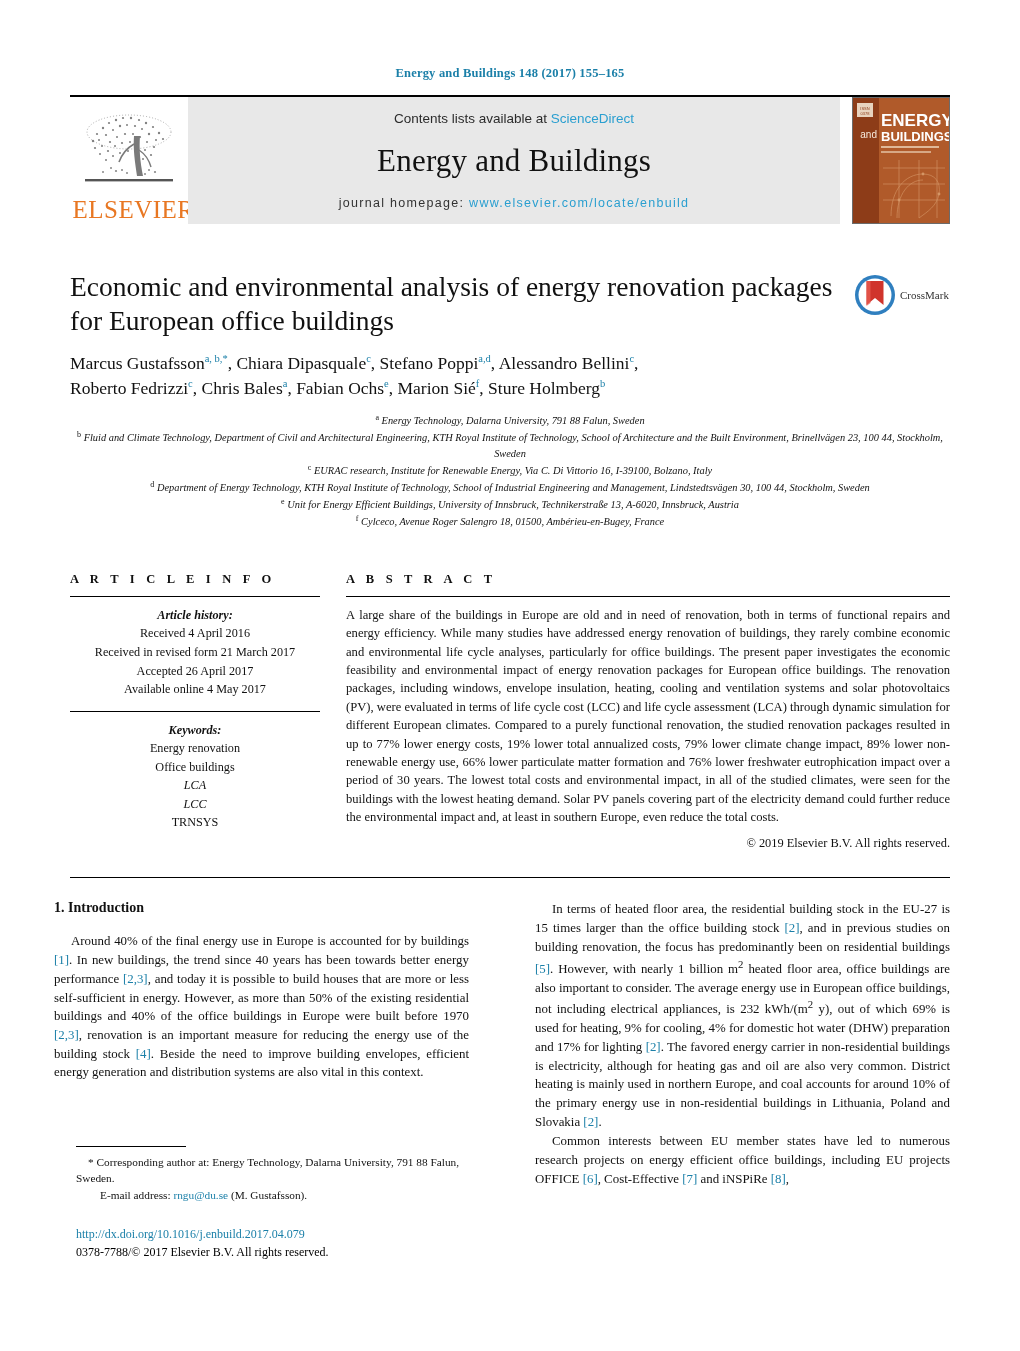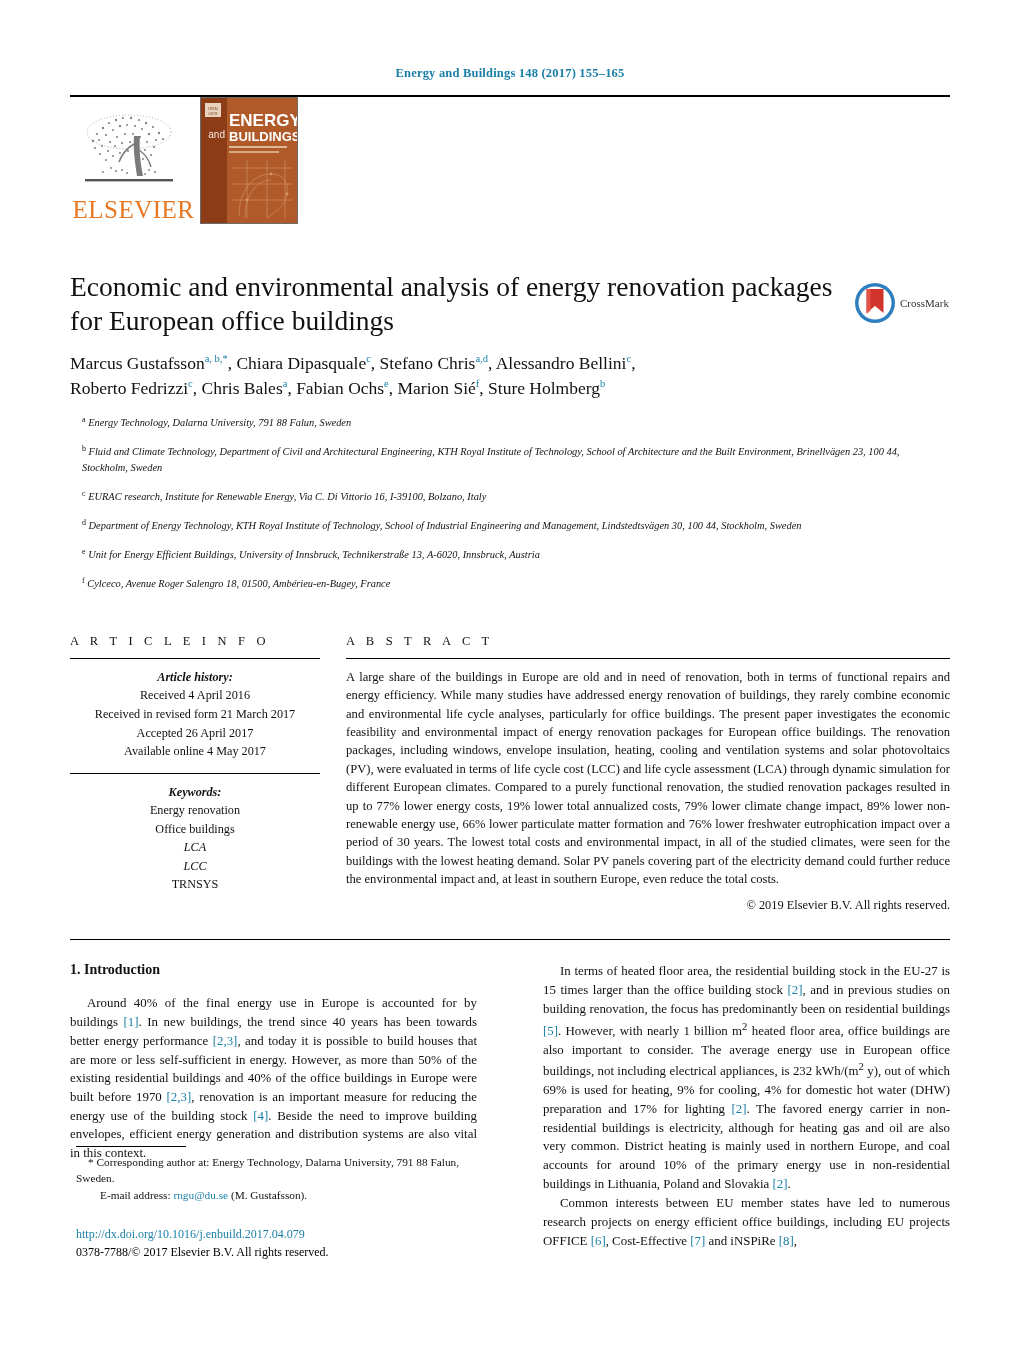--- a/index.html
+++ b/index.html
@@ -112,21 +112,21 @@
     font-size: 27.5px;
     line-height: 1.22;
     max-width: 770px;
     margin: 0;
     font-weight: normal;
     color: #111;
   }
   .crossmark {
     position: absolute;
     right: 0;
-    top: 10px;
+    top: 2px;
     width: 96px;
     height: 46px;
     display: flex;
     align-items: center;
   }
   .crossmark-label {
     font-family: "Liberation Serif", serif;
     font-size: 11px;
     color: #333;
     margin-left: 4px;
@@ -148,40 +148,40 @@
 
   .affiliations {
     margin-top: 10px;
     font-family: "Liberation Serif", serif;
     font-style: italic;
     font-size: 10.4px;
     line-height: 1.5;
     max-width: 880px;
     color: #111;
   }
-  .affiliations .aff-line { margin: 12px; }
+  .affiliations .aff-line { margin: 0; text-align: center; }
   .affiliations sup {
     font-style: normal;
     font-size: 8px;
     vertical-align: super;
   }
 
   
   .info-abstract {
     margin: 42px 70px 0 70px;
     display: flex;
     gap: 26px;
     border-top: 0;
   }
   .col-info { width: 250px; flex: 0 0 250px; }
   .col-abstract { flex: 1 1 auto; }
 
   .sec-label {
     font-family: "Liberation Serif", serif;
-    font-weight: normal;
+    font-weight: bold;
     font-size: 12.5px;
     letter-spacing: 4.2px;
     color: #111;
   }
   .rule { border-top: 1px solid #000; margin: 9px 0 9px 0; }
   .rule-thin { border-top: 1px solid #000; margin: 12px 0 9px 0; }
 
   .info-text {
     font-family: "Liberation Serif", serif;
     font-size: 12.2px;
@@ -206,21 +206,21 @@
     color: #111;
   }
 
   .big-rule {
     margin: 26px 70px 0 70px;
     border-top: 1px solid #000;
   }
 
   
   .body-cols {
-    margin: 22px 70px 0 70px;
+    margin: 22px 70px 0 54px;
     display: flex;
     gap: 66px;
   }
   .body-col { flex: 1 1 0; min-width: 0; }
   .sec-heading {
     font-family: "Liberation Serif", serif;
     font-weight: bold;
     font-size: 14px;
     margin: 0 0 16px 0;
     color: #111;
@@ -335,20 +335,29 @@
               <circle cx="26" cy="62" r="1"></circle>
             <circle cx="50" cy="63" r="1"></circle>
               <circle cx="68" cy="64" r="1"></circle>
           </g>
           <rect x="8" y="69" width="88" height="2.4" fill="#555"></rect>
         </g>
       </svg>
       <div class="elsevier-word">ELSEVIER</div>
     </div>
 
+    <div class="masthead-center">
+      <div class="contents-line">
+        <span>Contents lists available at </span><span class="sd">ScienceDirect</span>
+      </div>
+      <div class="journal-title">Energy and Buildings</div>
+      <div class="homepage-line">
+        <span>journal homepage: </span><span class="url">www.elsevier.com/locate/enbuild</span>
+      </div>
+    </div>
 
     <div class="cover-thumb">
       <svg width="96" height="125" viewBox="0 0 96 125">
         <rect x="0" y="0" width="96" height="125" fill="#b05a2a"></rect>
         <rect x="0" y="0" width="26" height="125" fill="#8d3c18"></rect>
         <rect x="4" y="5" width="16" height="14" fill="#f2e3d0" opacity="0.9"></rect>
         <text x="12" y="12" font-family="Liberation Sans, sans-serif" font-size="4" fill="#8d3c18" text-anchor="middle">ISSN</text>
         <text x="12" y="17" font-family="Liberation Sans, sans-serif" font-size="4" fill="#8d3c18" text-anchor="middle">0378</text>
         <text x="24" y="40" font-family="Liberation Sans, sans-serif" font-size="10" fill="#f6eadd" text-anchor="end">and</text>
         <text x="28" y="28" font-family="Liberation Sans, sans-serif" font-size="17" font-weight="bold" fill="#ffffff">ENERGY</text>
@@ -377,21 +386,21 @@
         <circle cx="21" cy="21" r="16.5" fill="#ffffff"></circle>
         <path d="M12.5 7 h17 v24 l-8.5 -7 l-8.5 7 Z" fill="#d0342c"></path>
         <path d="M12.5 7 h4 v22 l-4 3 Z" fill="#e85c50" opacity="0.75"></path>
       </svg>
       <span class="crossmark-label">CrossMark</span>
     </div>
 
     <h1 class="paper-title">Economic and environmental analysis of energy renovation packages for European office buildings</h1>
 
     <div class="authors">
-      <span>Marcus Gustafsson</span><sup class="aff-mark">a, b,</sup><sup class="aff-mark">*</sup><span>, Chiara Dipasquale</span><sup class="aff-mark">c</sup><span>, Stefano Chris</span><sup class="aff-mark">a,d</sup><span>, Alessandro Bellini</span><sup class="aff-mark">c</sup><span>,</span><br>
+      <span>Marcus Gustafsson</span><sup class="aff-mark">a, b,</sup><sup class="aff-mark">*</sup><span>, Chiara Dipasquale</span><sup class="aff-mark">c</sup><span>, Stefano Poppi</span><sup class="aff-mark">a,d</sup><span>, Alessandro Bellini</span><sup class="aff-mark">c</sup><span>,</span><br>
       <span>Roberto Fedrizzi</span><sup class="aff-mark">c</sup><span>, Chris Bales</span><sup class="aff-mark">a</sup><span>, Fabian Ochs</span><sup class="aff-mark">e</sup><span>, Marion Sié</span><sup class="aff-mark">f</sup><span>, Sture Holmberg</span><sup class="aff-mark">b</sup>
     </div>
 
     <div class="affiliations">
       <p class="aff-line"><sup>a</sup> <span>Energy Technology, Dalarna University, 791 88 Falun, Sweden</span></p>
       <p class="aff-line"><sup>b</sup> <span>Fluid and Climate Technology, Department of Civil and Architectural Engineering, KTH Royal Institute of Technology, School of Architecture and the Built Environment, Brinellvägen 23, 100 44, Stockholm, Sweden</span></p>
       <p class="aff-line"><sup>c</sup> <span>EURAC research, Institute for Renewable Energy, Via C. Di Vittorio 16, I-39100, Bolzano, Italy</span></p>
       <p class="aff-line"><sup>d</sup> <span>Department of Energy Technology, KTH Royal Institute of Technology, School of Industrial Engineering and Management, Lindstedtsvägen 30, 100 44, Stockholm, Sweden</span></p>
       <p class="aff-line"><sup>e</sup> <span>Unit for Energy Efficient Buildings, University of Innsbruck, Technikerstraße 13, A-6020, Innsbruck, Austria</span></p>
       <p class="aff-line"><sup>f</sup> <span>Cylceco, Avenue Roger Salengro 18, 01500, Ambérieu-en-Bugey, France</span></p>

